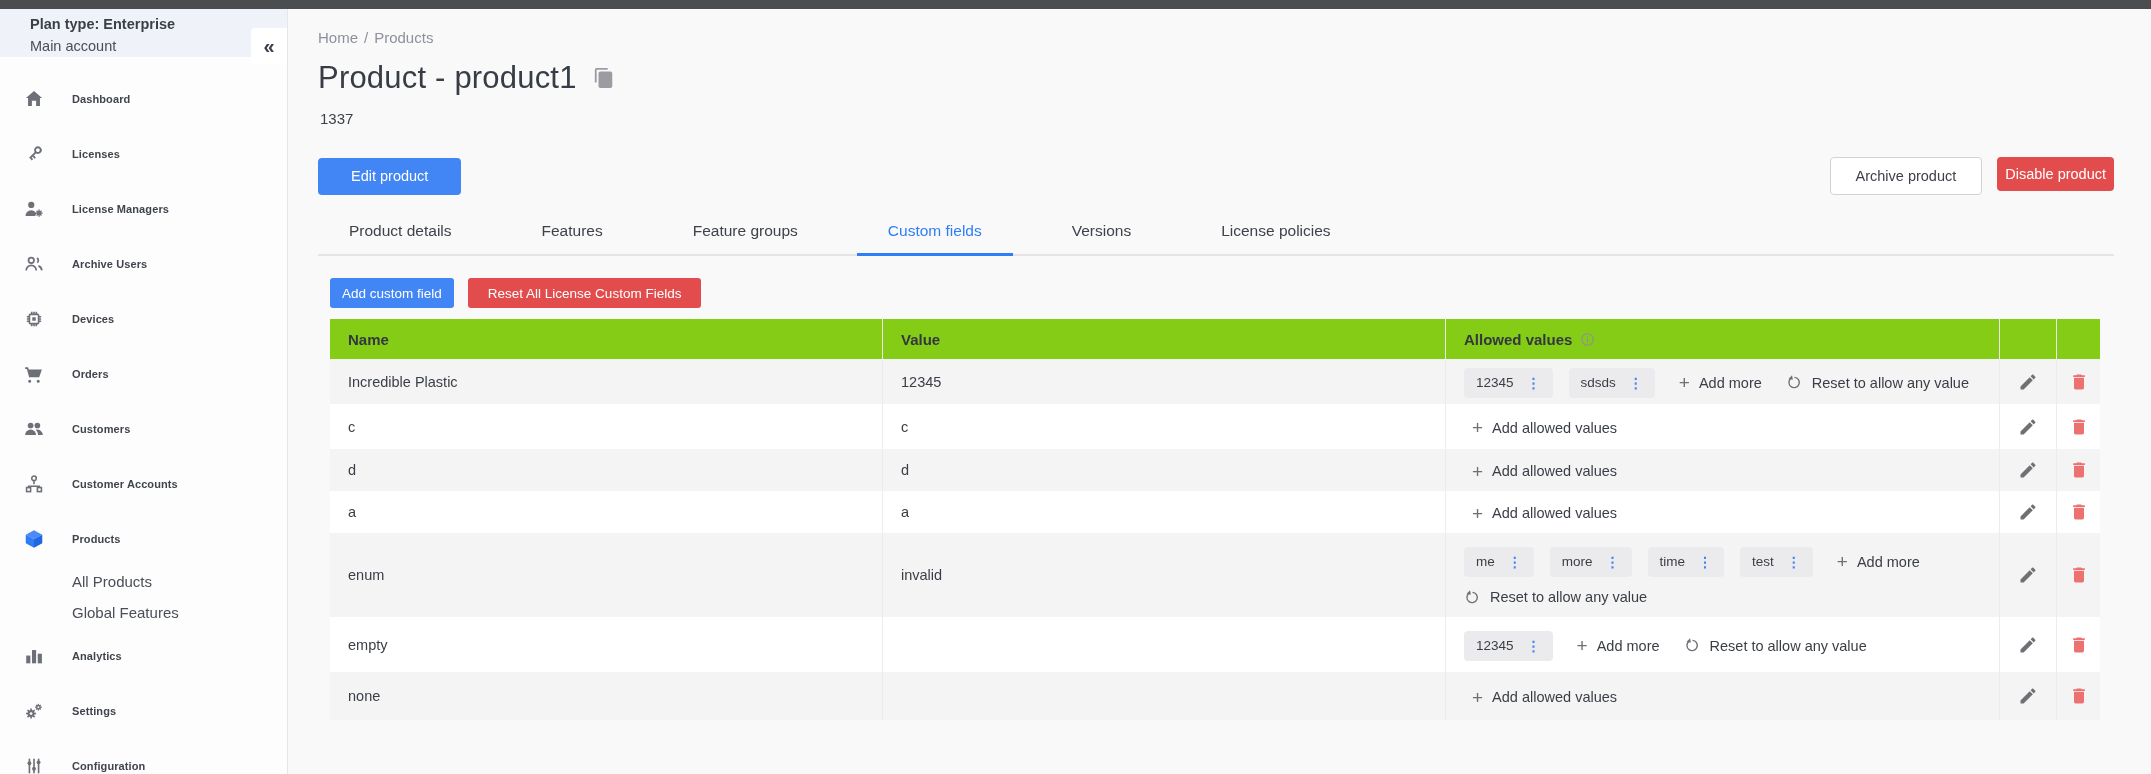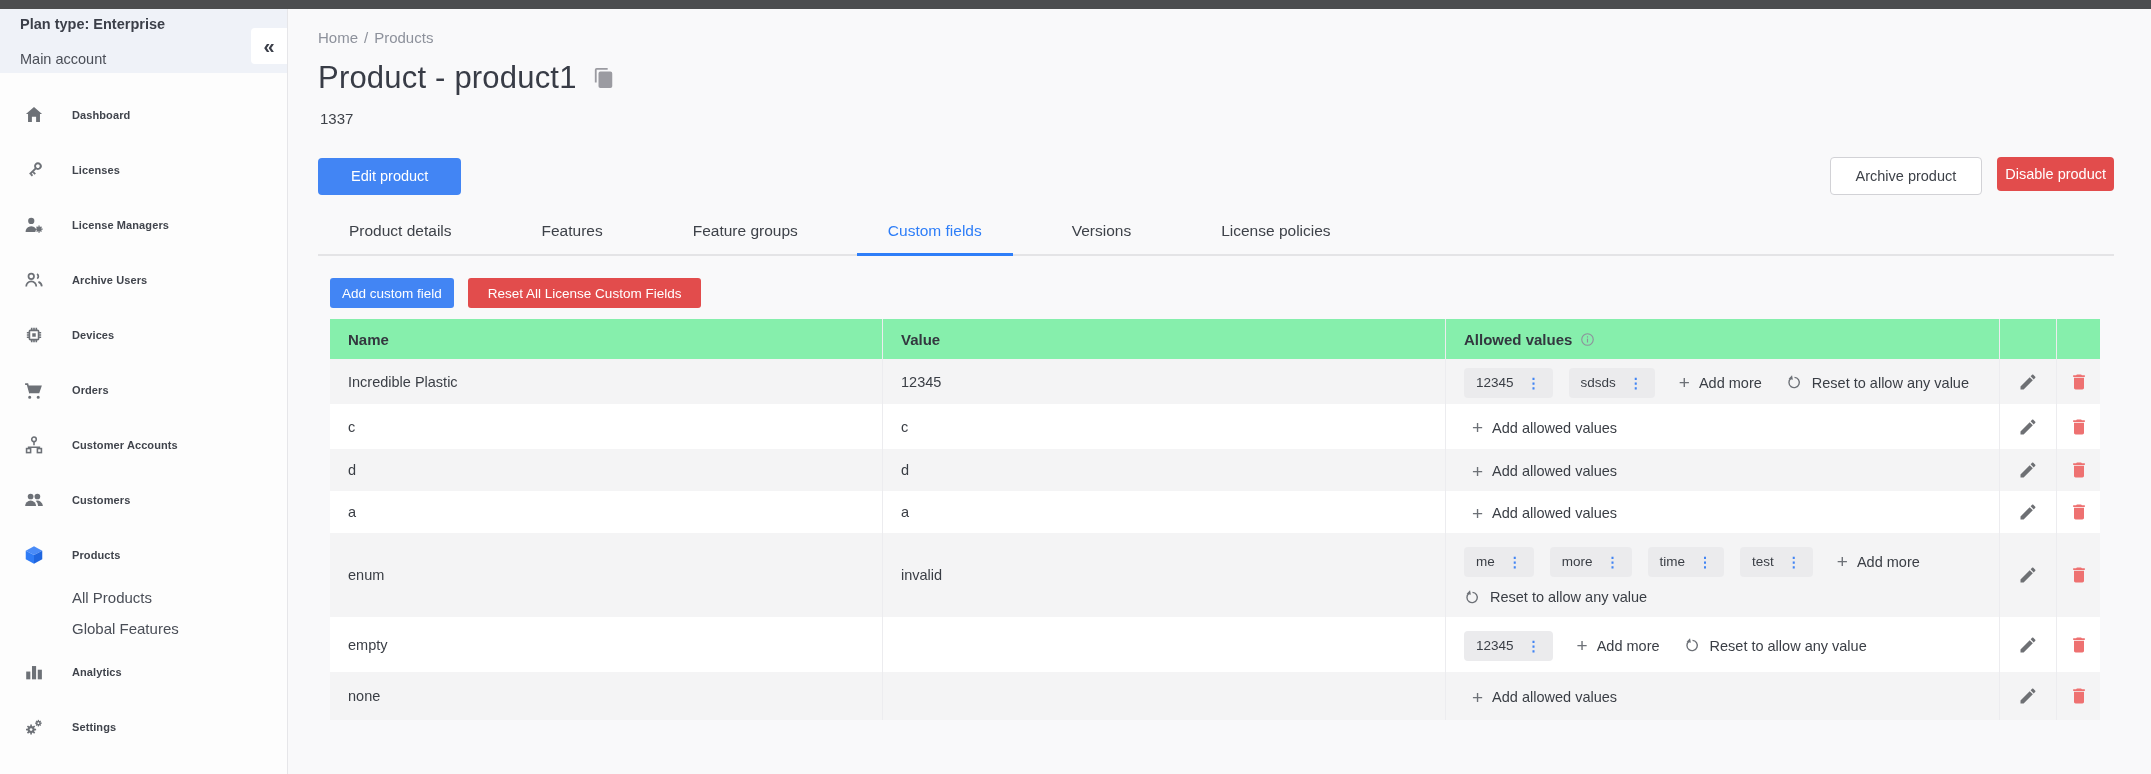--- a/index.html
+++ b/index.html
@@ -3,23 +3,23 @@
 <meta charset="utf-8">
 <style>
   * { margin:0; padding:0; box-sizing:border-box; }
   html,body { width:2151px; height:774px; }
   body { font-family:"Liberation Sans", sans-serif; background:#f9f9fa; color:#3b3f49; overflow:hidden; }
   .topstrip { height:9px; background:#4c4d4f; width:100%; }
   .layout { display:flex; height:765px; }
 
   
   .sidebar { width:288px; min-width:288px; background:#fdfdfd; border-right:1px solid #e6e6e9; overflow:hidden; }
-  .sb-header { height:64px; background:#eff2f8; position:relative; padding:5px 0 0 20px; }
+  .sb-header { height:48px; background:#eff2f8; position:relative; padding:5px 0 0 30px; }
   .sb-plan { font-size:14.5px; font-weight:700; color:#3b3f49; margin-top:2px; }
-  .sb-account { font-size:14.5px; color:#4a4e57; margin-top:19px; }
+  .sb-account { font-size:14.5px; color:#4a4e57; margin-top:6px; }
   .collapse-btn { position:absolute; right:0; top:19px; width:36px; height:36px; background:#ffffff;
     display:flex; align-items:center; justify-content:center; font-size:20px; font-weight:700; color:#3b3f49;
     border-radius:4px 0 0 4px; cursor:pointer; }
   .sb-menu { padding-top:14px; }
   .sb-item { height:55px; display:flex; align-items:center; padding-left:22px; gap:26px; cursor:pointer; }
   .sb-label { font-size:11px; font-weight:700; color:#40444c; letter-spacing:.1px; }
   .sb-sub { height:31px; display:flex; align-items:center; padding-left:72px; font-size:15px; color:#4a4e57; cursor:pointer; }
   .sb-icon { width:24px; height:24px; display:flex; align-items:center; justify-content:center; }
 
   
@@ -43,21 +43,21 @@
 
   .tab-content { margin-left:12px; }
   .cf-desc { margin-top:26px; font-size:16px; font-weight:600; color:#33373f; }
   .cf-buttons { margin-top:22px; display:flex; gap:14px; }
   .btn-sm-primary { background:#4285f4; color:#fff; font-size:13.5px; height:30px; padding:0 12px; border-radius:3px; }
   .btn-sm-danger { background:#e24c4c; color:#fff; font-size:13.5px; height:30px; padding:4px 20px; border-radius:3px; }
 
   
   .cf-table { margin-top:11px; width:1770px; }
   .trow { display:grid; grid-template-columns:553px 563px 554px 57px 43px; }
-  .thead { background:#86efac; height:40px; }
+  .thead { background:#84cc16; height:40px; }
   .th { font-size:15px; font-weight:700; color:#33373f; display:flex; align-items:center; padding-left:18px; gap:8px;
        border-right:1px solid #ececef; }
   .th:last-child { border-right:none; }
   .cell { display:flex; align-items:center; padding-left:18px; font-size:14.5px; color:#3a3e45; border-right:1px solid #ececef; }
   .cell.action { padding-left:0; justify-content:center; }
   .cell:last-child { border-right:none; }
   .bg-gray { background:#f4f4f5; }
   .bg-white { background:#ffffff; }
   .h45 { height:45px; } .h42 { height:42px; } .h84 { height:84px; } .h55 { height:55px; } .h48 { height:48px; }
 
@@ -155,40 +155,40 @@
         <span class="sb-icon">
           <svg width="22" height="22" viewBox="0 0 24 24">
               <path fill="#6d7177" d="M7.3 18.2a1.7 1.7 0 1 0 .01 3.4 1.7 1.7 0 0 0-.01-3.4zm9.3 0a1.7 1.7 0 1 0 .01 3.4 1.7 1.7 0 0 0-.01-3.4zM7.9 15.6h9.8l2.9-8.5H6.3L5.6 4.6H2.3v1.9h1.9l2.6 9.3z"></path>
             </svg>
         </span>
         <span class="sb-label">Orders</span>
       </div>
 
       <div class="sb-item">
         <span class="sb-icon">
+          <svg width="22" height="22" viewBox="0 0 24 24" fill="#6d7177">
+              <circle cx="8.3" cy="8.2" r="3.1"></circle>
+              <circle cx="15.7" cy="8.2" r="3.1"></circle>
+              <path d="M2.3 18.6a6 6 0 0 1 12 0z"></path>
+              <path d="M13.9 12.9a6 6 0 0 1 7.8 5.7h-5.2a7.7 7.7 0 0 0-2.6-5.7z"></path>
+            </svg>
+        </span>
+        <span class="sb-label">Customers</span>
+      </div>
+
+      <div class="sb-item">
+        <span class="sb-icon">
           <svg width="22" height="22" viewBox="0 0 24 24" fill="none" stroke="#6d7177" stroke-width="1.7">
               <circle cx="12" cy="5.8" r="2.5"></circle>
               <rect x="3.9" y="15.9" width="4.4" height="4.4"></rect>
               <rect x="15.7" y="15.9" width="4.4" height="4.4"></rect>
               <path d="M12 8.3v3.9M6.1 15.9v-1.5h11.8v1.5"></path>
             </svg>
         </span>
         <span class="sb-label">Customer Accounts</span>
-      </div>
-
-      <div class="sb-item">
-        <span class="sb-icon">
-          <svg width="22" height="22" viewBox="0 0 24 24" fill="#6d7177">
-              <circle cx="8.3" cy="8.2" r="3.1"></circle>
-              <circle cx="15.7" cy="8.2" r="3.1"></circle>
-              <path d="M2.3 18.6a6 6 0 0 1 12 0z"></path>
-              <path d="M13.9 12.9a6 6 0 0 1 7.8 5.7h-5.2a7.7 7.7 0 0 0-2.6-5.7z"></path>
-            </svg>
-        </span>
-        <span class="sb-label">Customers</span>
       </div>
 
       <div class="sb-item">
         <span class="sb-icon">
           <svg width="22" height="22" viewBox="0 0 24 24">
               <path d="M12 2.5 21 7.3 12 12.1 3 7.3Z" fill="#4a8bf7"></path>
               <path d="M3 7.3 12 12.1v9.4L3 16.7Z" fill="#2f7cf6"></path>
               <path d="M21 7.3 12 12.1v9.4l9-4.8Z" fill="#1f66e0"></path>
             </svg>
         </span>

